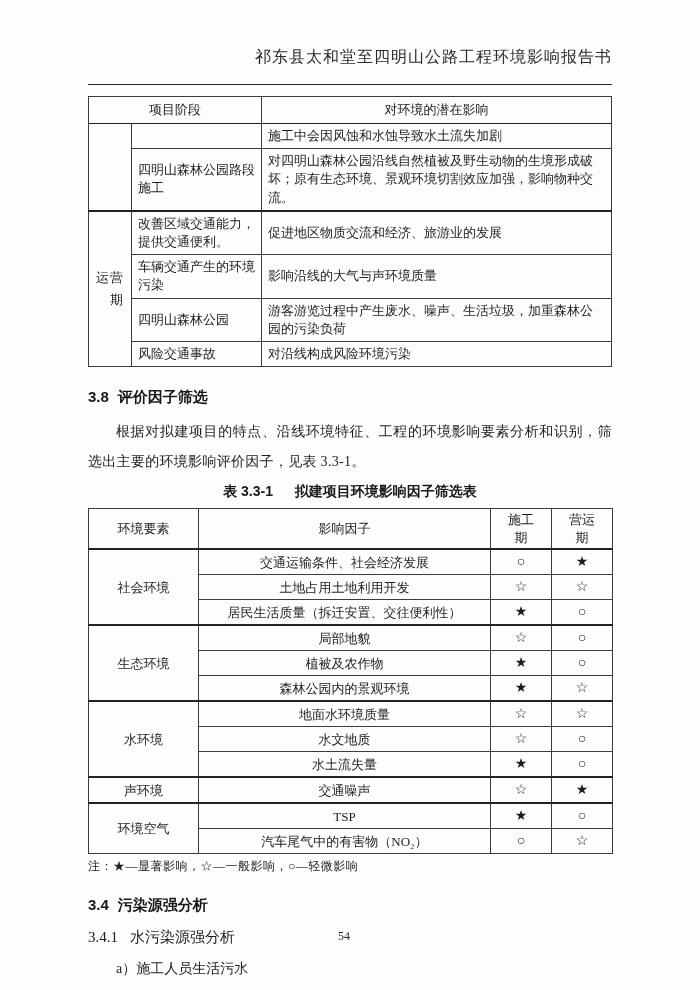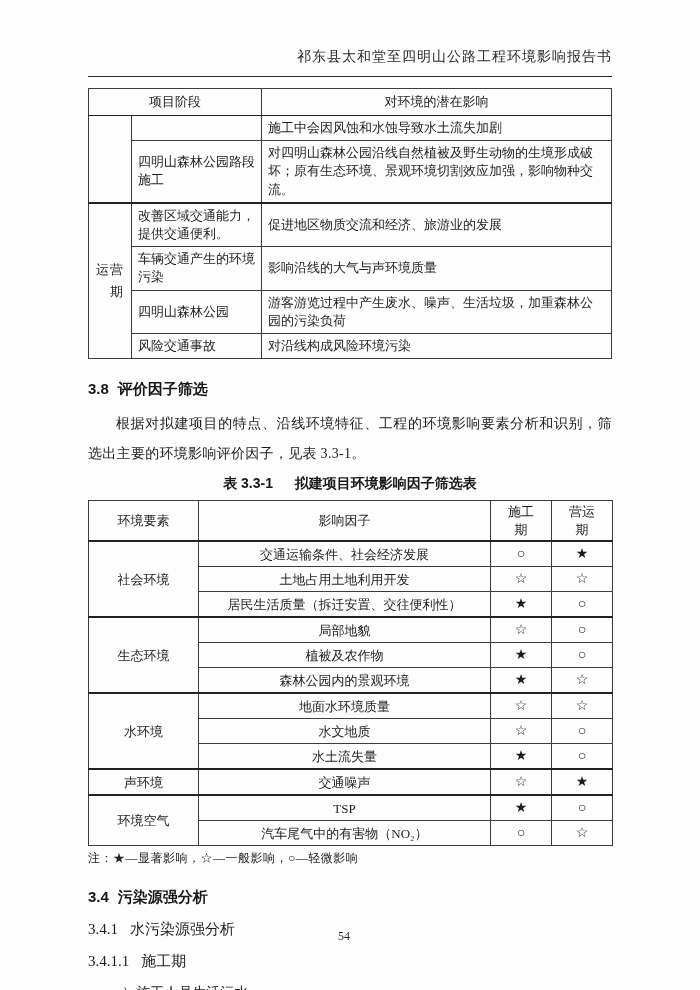--- a/index.html
+++ b/index.html
@@ -10,24 +10,24 @@
     background:#fdfdfd;
     box-sizing:border-box;
     padding:50px 88px 0 88px;
     font-family:"Liberation Serif", serif;
     color:#1d1d1d;
     overflow:hidden;
   }
   
   .doc-header{
     text-align:right;
-    font-size:14px;
+    font-size:16px;
     letter-spacing:1px;
     line-height:14px;
-    padding-bottom:12px;
+    padding-bottom:20px;
     border-bottom:1.5px solid #2a2a2a;
     color:#2a2a2a;
   }
   
   table{border-collapse:collapse;width:100%;table-layout:fixed;}
   table.t1{margin-top:11px;font-size:13px;border:1.5px solid #222;}
   table.t1 th, table.t1 td{
     border:1px solid #3c3c3c;
     padding:3px 6px;
     line-height:1.4;
@@ -269,22 +269,18 @@
   <div class="sec-h">
     <span>3.4</span>
     <span>污染源强分析</span>
   </div>
 
   <div class="sub-h">
     <span>3.4.1</span>
     <span>水污染源强分析</span>
   </div>
 
-  <div class="sub-h">
-    <span>3.4.1.1</span>
-    <span>施工期</span>
-  </div>
 
   <div class="item-line">a）施工人员生活污水</div>
 
   <div class="page-number">54</div>
 
 </div>
 
 </body></html>

